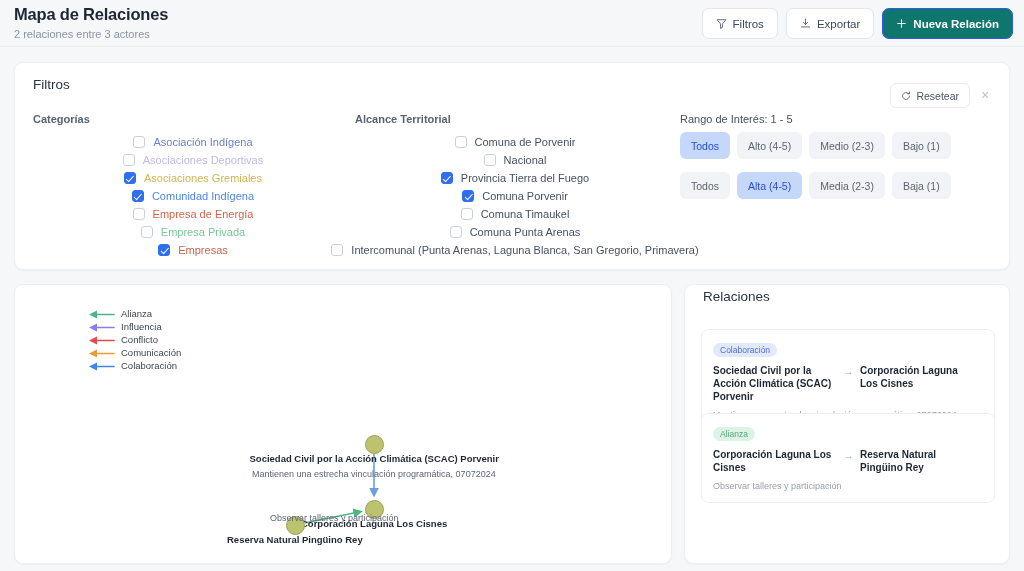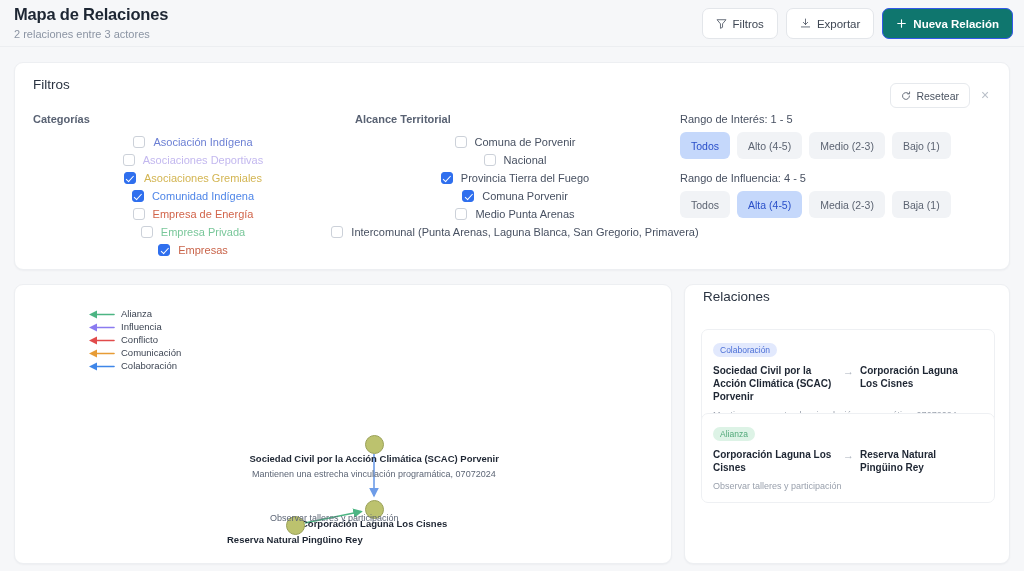--- a/index.html
+++ b/index.html
@@ -246,42 +246,45 @@
         <div class="chk-row">
           <span class="box on"></span>
           <span class="chk-label neutral">Provincia Tierra del Fuego</span>
         </div>
         <div class="chk-row">
           <span class="box on"></span>
           <span class="chk-label neutral">Comuna Porvenir</span>
         </div>
         <div class="chk-row">
           <span class="box"></span>
-          <span class="chk-label neutral">Medio Punta Arenas</span>
+          <span class="chk-label neutral">Comuna Timaukel</span>
+        </div>
+        <div class="chk-row">
+          <span class="box"></span>
+          <span class="chk-label neutral">Comuna Punta Arenas</span>
         </div>
         <div class="chk-row">
           <span class="box"></span>
           <span class="chk-label neutral">Intercomunal (Punta Arenas, Laguna Blanca, San Gregorio, Primavera)</span>
         </div>
       </div>
   </div>
 
   <div class="col" id="col-rangos">
     <div id="rangos-list">
         <div class="range-block">
           <span class="range-title">Rango de Interés: 1 - 5</span>
           <div class="range-btns">
             <button class="rbtn active">Todos</button>
             <button class="rbtn">Alto (4-5)</button>
             <button class="rbtn">Medio (2-3)</button>
             <button class="rbtn">Bajo (1)</button>
           </div>
         </div>
         <div class="range-block">
-          <span class="range-title">Rango de Influencia: 4 - 5</span>
           <div class="range-btns">
             <button class="rbtn">Todos</button>
             <button class="rbtn active">Alta (4-5)</button>
             <button class="rbtn">Media (2-3)</button>
             <button class="rbtn">Baja (1)</button>
           </div>
         </div>
       </div>
   </div>
 </div>

